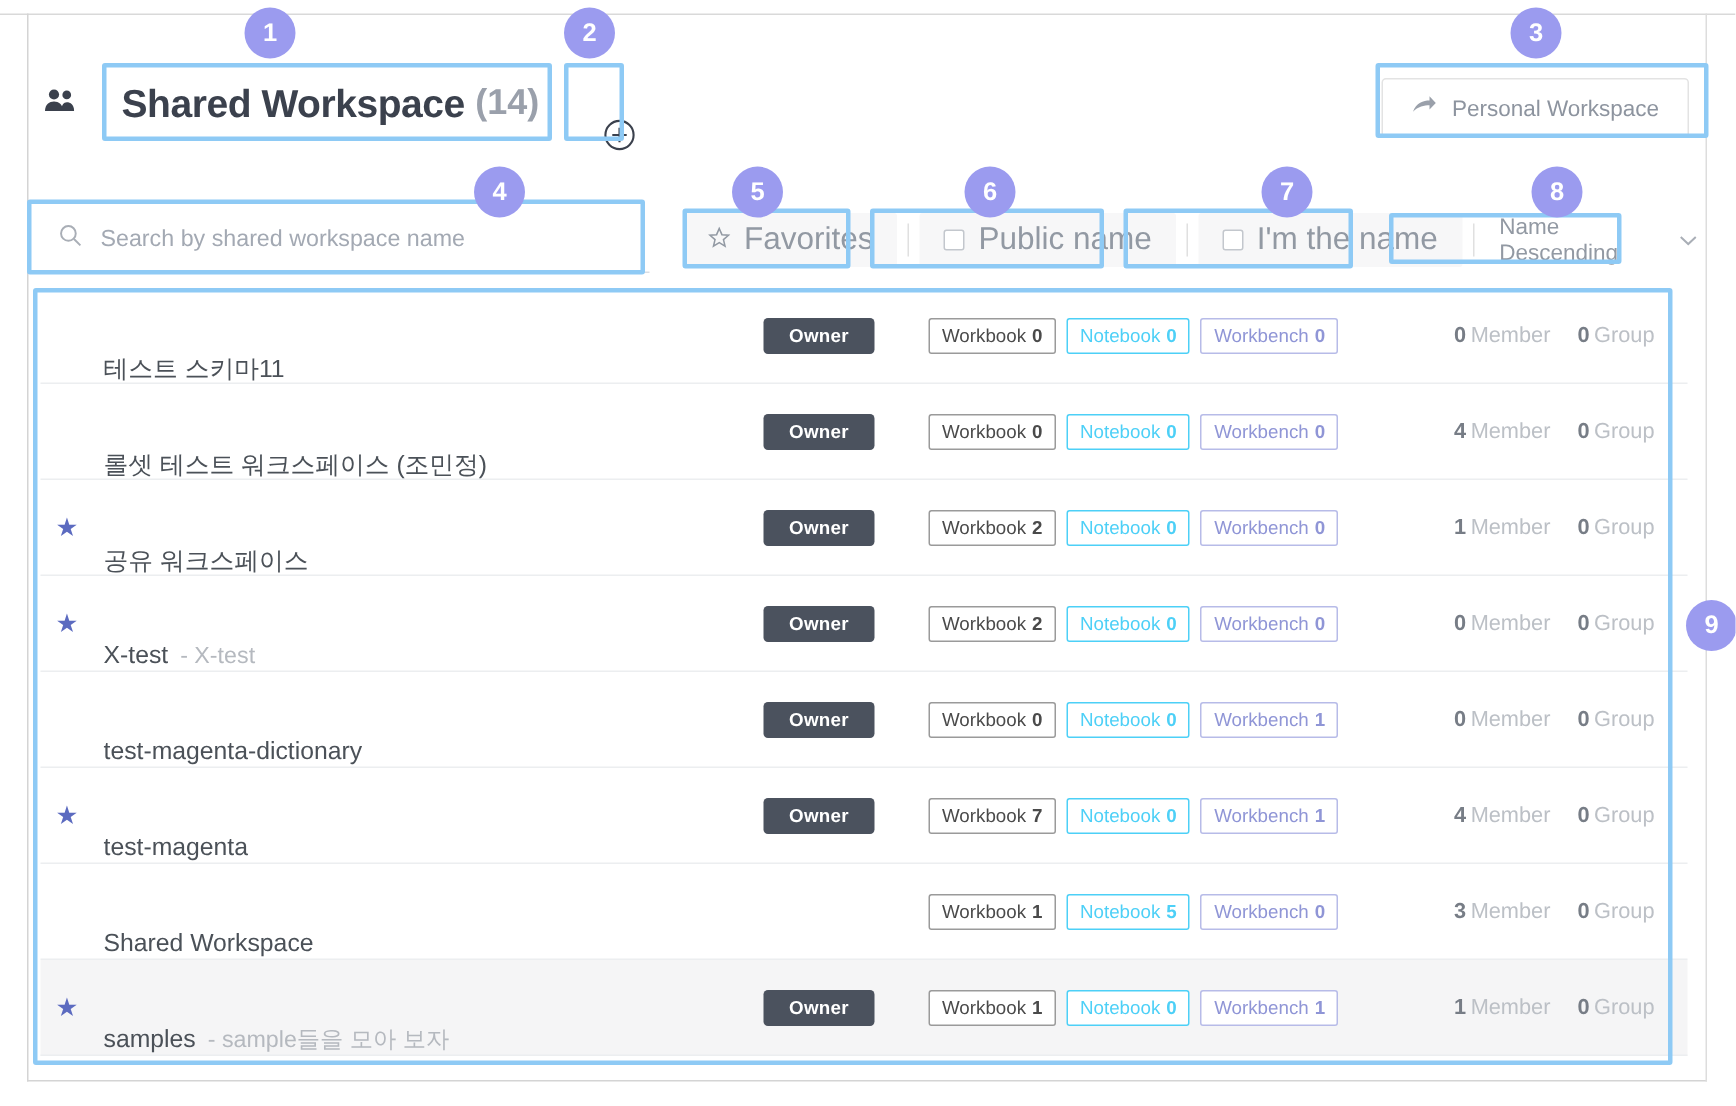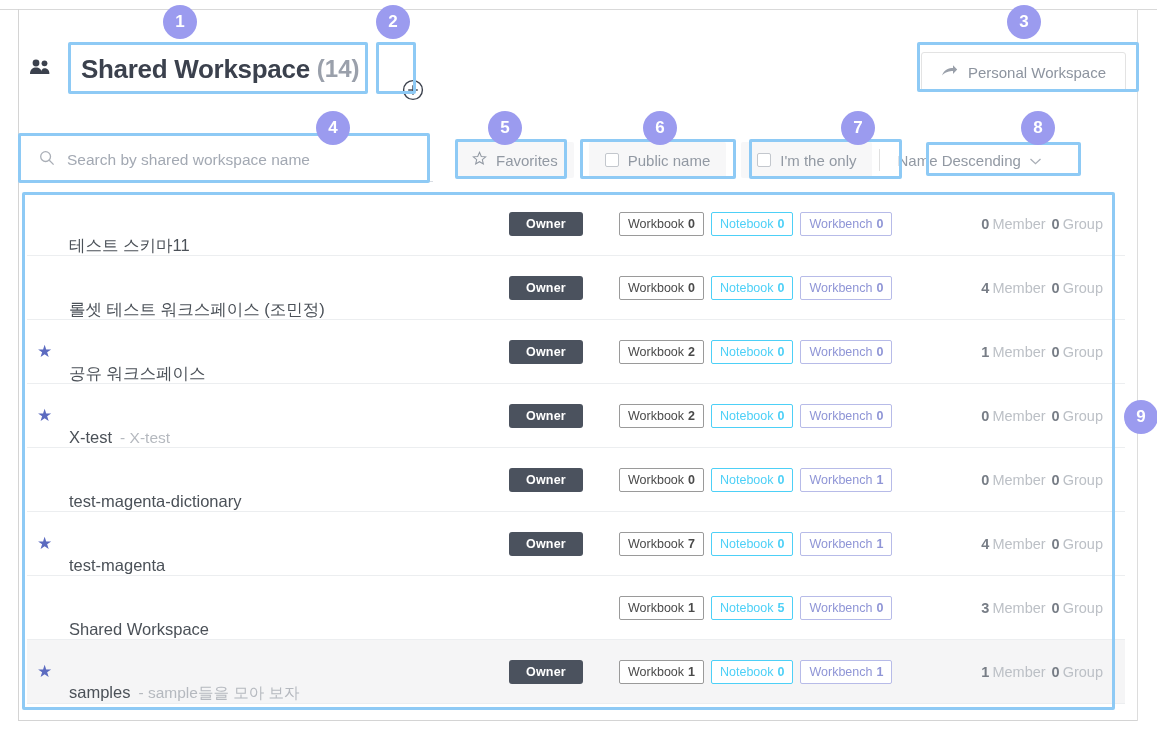--- a/index.html
+++ b/index.html
@@ -90,21 +90,21 @@
   .filter-group {
     position: absolute; left: 437px; top: 6px;
     display: flex; align-items: center; height: 40px;
   }
   .fdiv {
     width: 1px; height: 22px; background: #e0e0e0; margin: 0 7px;
   }
   .chip {
     display: flex; align-items: center; gap: 9px;
     height: 36px; padding: 0 16px;
-    font-size: 15px; color: #9299a3;
+    font-size: 21px; color: #9299a3;
     background: #f7f7f8;
     border-radius: 2px;
     cursor: pointer;
     white-space: nowrap;
   }
   .cbox {
     width: 14px; height: 14px; border: 1px solid #c3c7cd;
     border-radius: 2px; background: #fff; display: inline-block;
   }
   .sort-chip {
@@ -158,21 +158,21 @@
     font-size: 12.5px; padding: 4px 8px 4px 8px;
     border: 1px solid; border-radius: 2px; background: #fff;
     white-space: nowrap;
   }
   .cbadge b { font-weight: bold; }
   .cb-workbook { border-color: #9a9a9a; color: #4a4a4a; }
   .cb-notebook { border-color: #4dd0f7; color: #4dd0f7; text-align: right; }
   .cb-workbench { border-color: #b7bbe8; color: #8f95d6; }
   .mg-cell {
     flex: 1 1 auto; display: flex; align-items: center;
-    justify-content: flex-end; gap: 6px;
+    justify-content: flex-end; gap: 18px;
     padding-right: 22px;
     font-size: 14.5px; color: #bcc0c6;
   }
   .mg-cell b { color: #777d86; font-weight: bold; margin-right: 3px; }
 
   
   .scroll-track {
     position: absolute; right: 4px; top: 0; width: 6px; height: 100%;
     background: transparent;
   }
@@ -270,21 +270,21 @@
 
       <div class="chip">
         <span class="cbox"></span>
         <span>Public name</span>
       </div>
 
       <div class="fdiv"></div>
 
       <div class="chip">
         <span class="cbox"></span>
-        <span>I'm the only</span>
+        <span>I'm the name</span>
       </div>
 
       <div class="fdiv"></div>
 
       <div class="sort-chip">
         <span>Name Descending</span>
         <span>
           <svg width="13" height="9" viewBox="0 0 13 9">
             <path d="M1.5 2 L6.5 6.7 L11.5 2" fill="none" stroke="#a9aeb6" stroke-width="1.3"></path>
           </svg>

